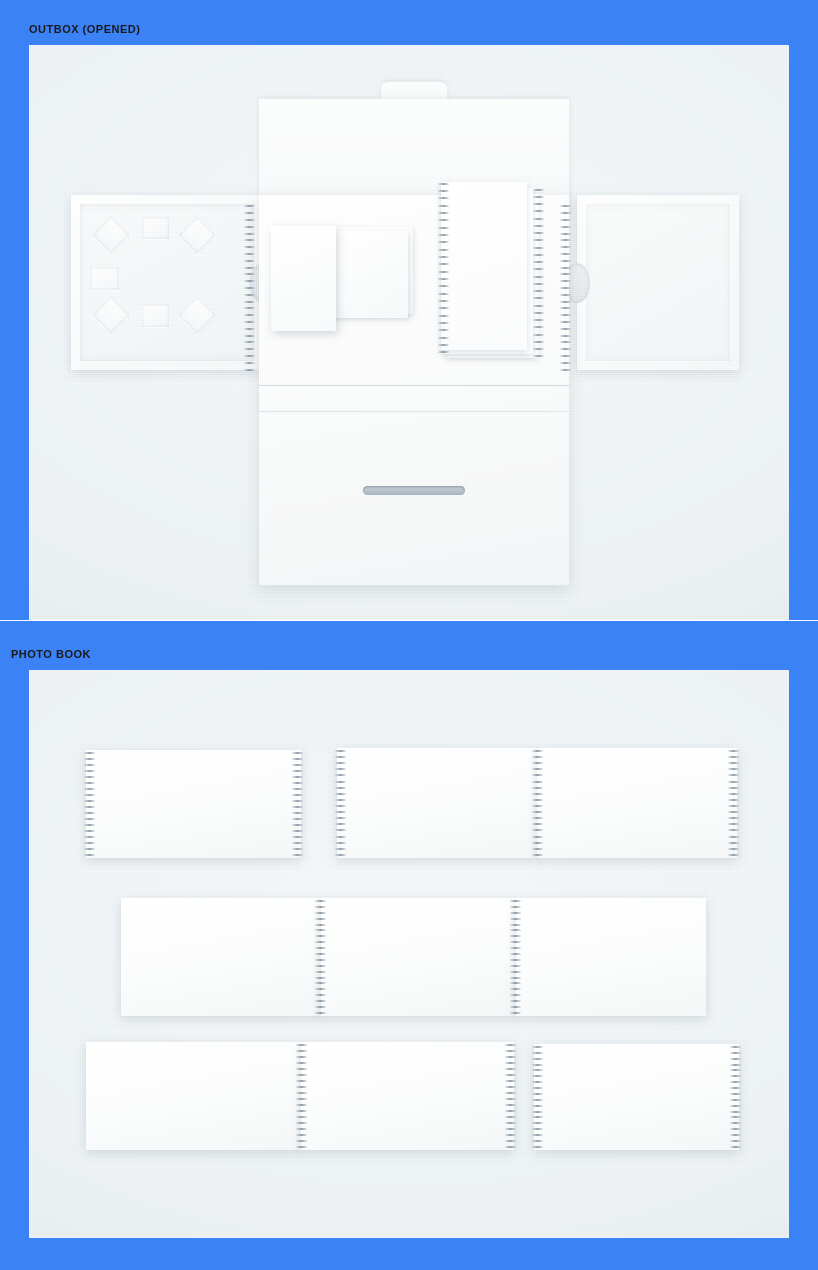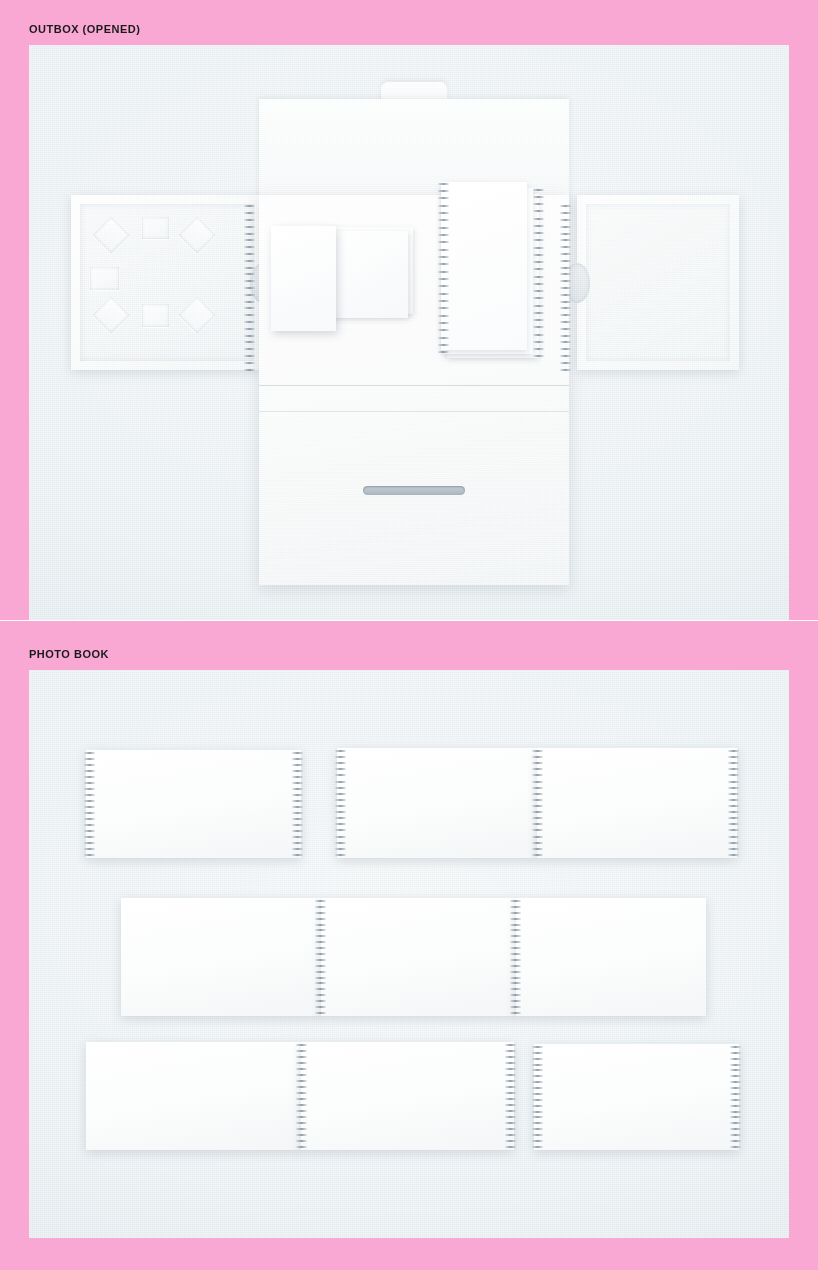--- a/index.html
+++ b/index.html
@@ -7,34 +7,34 @@
     margin: 0;
     padding: 0;
     width: 818px;
     background: #ffffff;
     font-family: "Liberation Sans", sans-serif;
   }
   .page {
     position: relative;
     width: 818px;
     height: 1270px;
-    background: #f9a8d4;
+    background: #3b82f6;
     overflow: hidden;
   }
 
   
   .section-title {
     position: absolute;
     font-size: 11px;
     font-weight: bold;
     letter-spacing: 0.5px;
     color: #1a1a1a;
   }
   #title-outbox { left: 29px; top: 23px; }
-  #title-photobook { left: 29px; top: 648px; }
+  #title-photobook { left: 11px; top: 648px; }
 
   
   .panel {
     position: absolute;
     background:
       radial-gradient(120% 100% at 50% 40%, #f3f6f8 0%, #eaf0f3 55%, #dde5ea 100%);
   }
   .panel::after {
     
     content: "";

